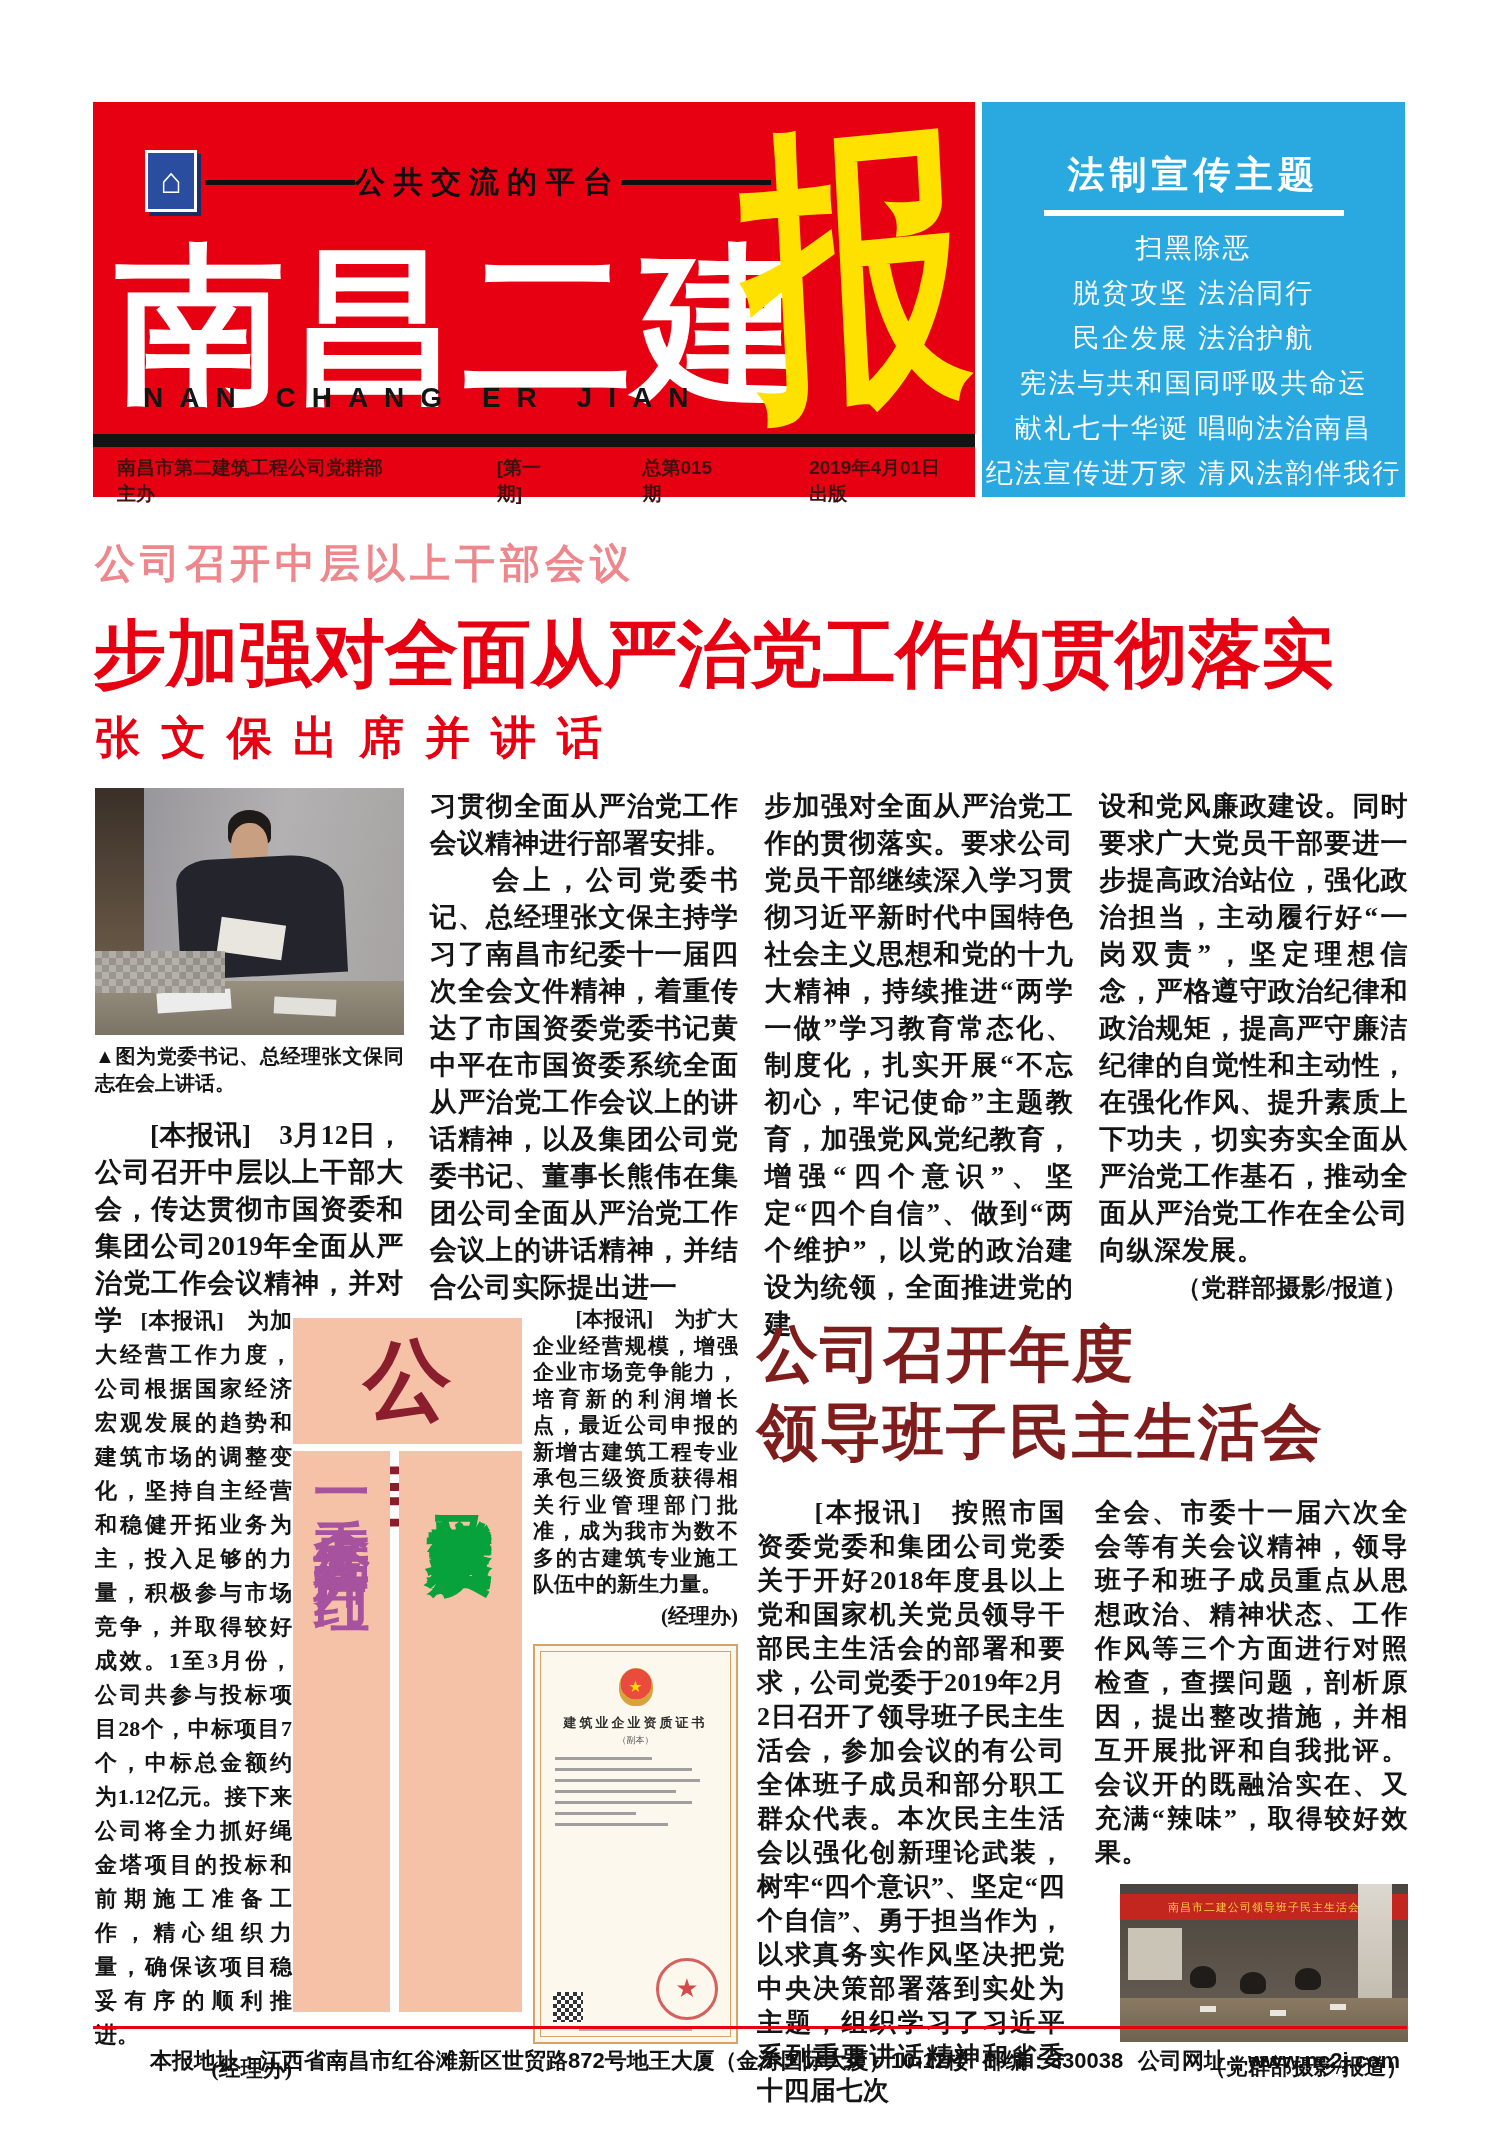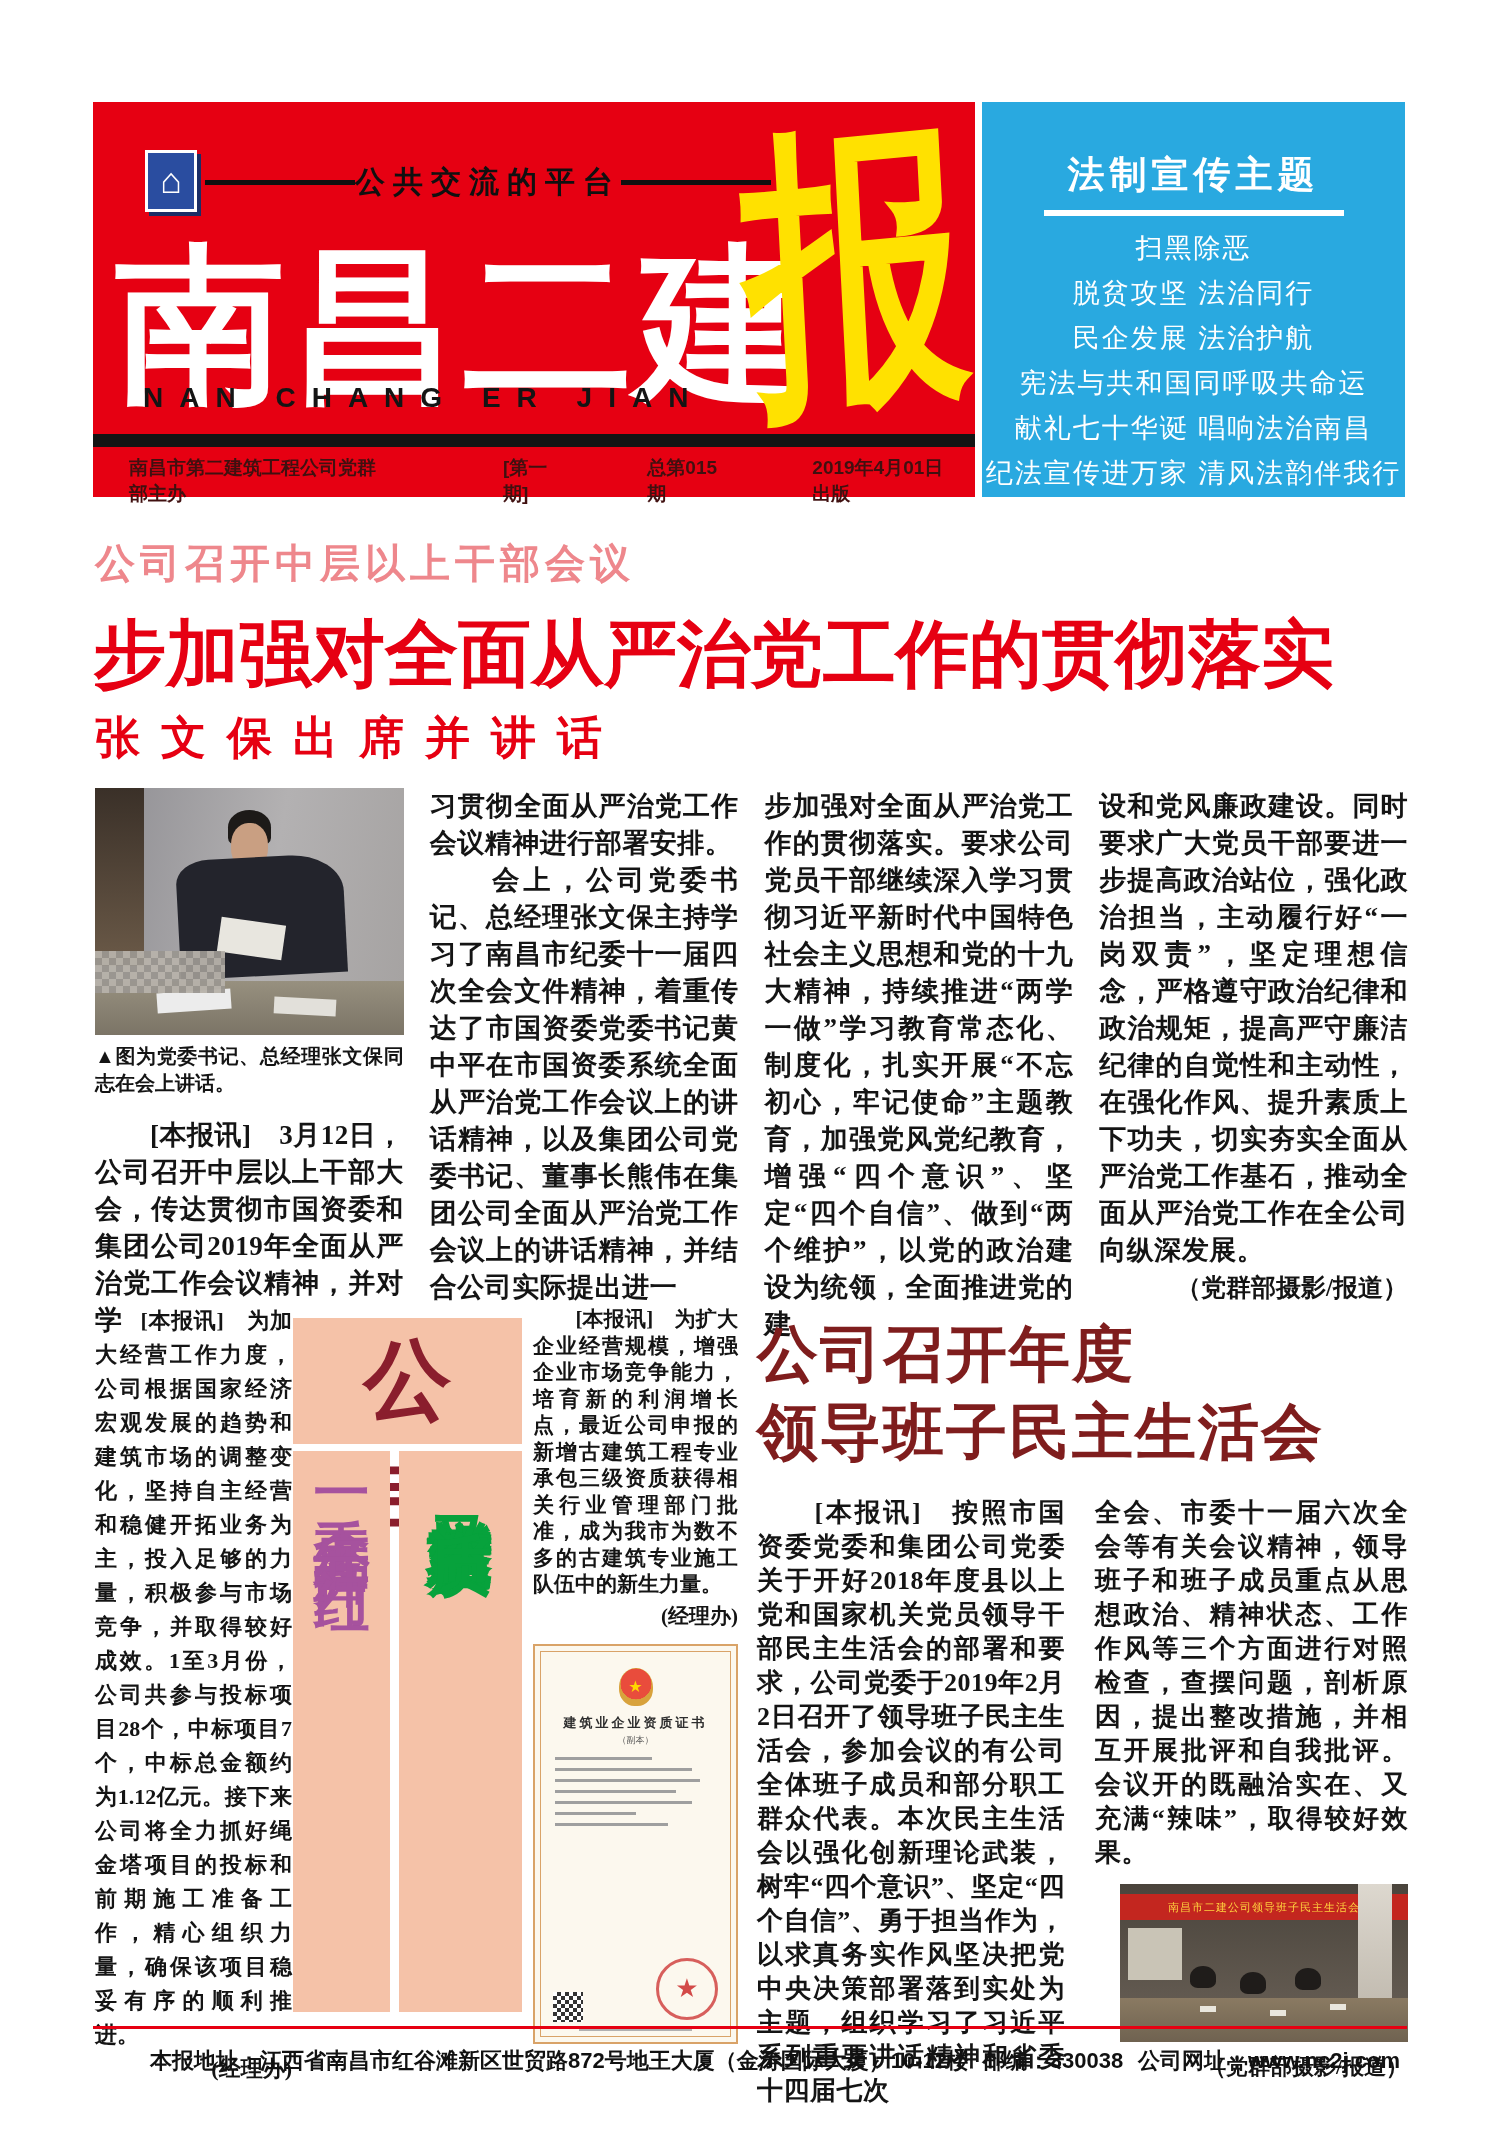--- a/index.html
+++ b/index.html
@@ -14,21 +14,21 @@
   .tagline{position:absolute;left:112px;top:60px;display:flex;align-items:center;
            color:#101010;font-weight:bold;font-size:30px;letter-spacing:8px;}
   .tagline .rule{width:150px;height:5px;background:#101010;}
   .cn-title{position:absolute;left:22px;top:138px;font-size:170px;line-height:1;font-weight:bold;
             color:#fff;letter-spacing:4px;font-family:"Liberation Sans",sans-serif;}
   .bao{position:absolute;right:-14px;top:-6px;font-size:300px;line-height:1.15;color:#ffe100;
        font-weight:bold;transform:scaleX(0.74) rotate(-4deg);transform-origin:70% 40%;}
   .romanized{position:absolute;left:50px;top:280px;font-size:28px;font-weight:bold;letter-spacing:16px;
              color:#141414;font-family:"Liberation Sans",sans-serif;}
   .black-bar{position:absolute;left:0;top:332px;width:100%;height:13px;background:#141414;}
-  .info-row{position:absolute;left:36px;top:353px;right:16px;display:flex;align-items:center;
+  .info-row{position:absolute;left:24px;top:353px;right:16px;display:flex;align-items:center;
             font-size:19px;font-weight:bold;color:#401010;font-family:"Liberation Sans",sans-serif;gap:28px;}
   .info-row .i2{margin-left:82px;} .info-row .i3{margin-left:56px;} .info-row .i4{margin-left:60px;}
 
   .law-box{position:absolute;left:982px;top:102px;width:423px;height:395px;background:#29a9e0;
            color:#fff;text-align:center;font-family:"Liberation Sans",sans-serif;}
   .law-title{margin-top:48px;font-size:37px;font-weight:bold;letter-spacing:5px;}
   .law-underline{width:300px;height:6px;background:#fff;margin:10px auto 10px;}
   .law-item{font-size:27px;font-weight:normal;line-height:45px;letter-spacing:2px;}
 
   

